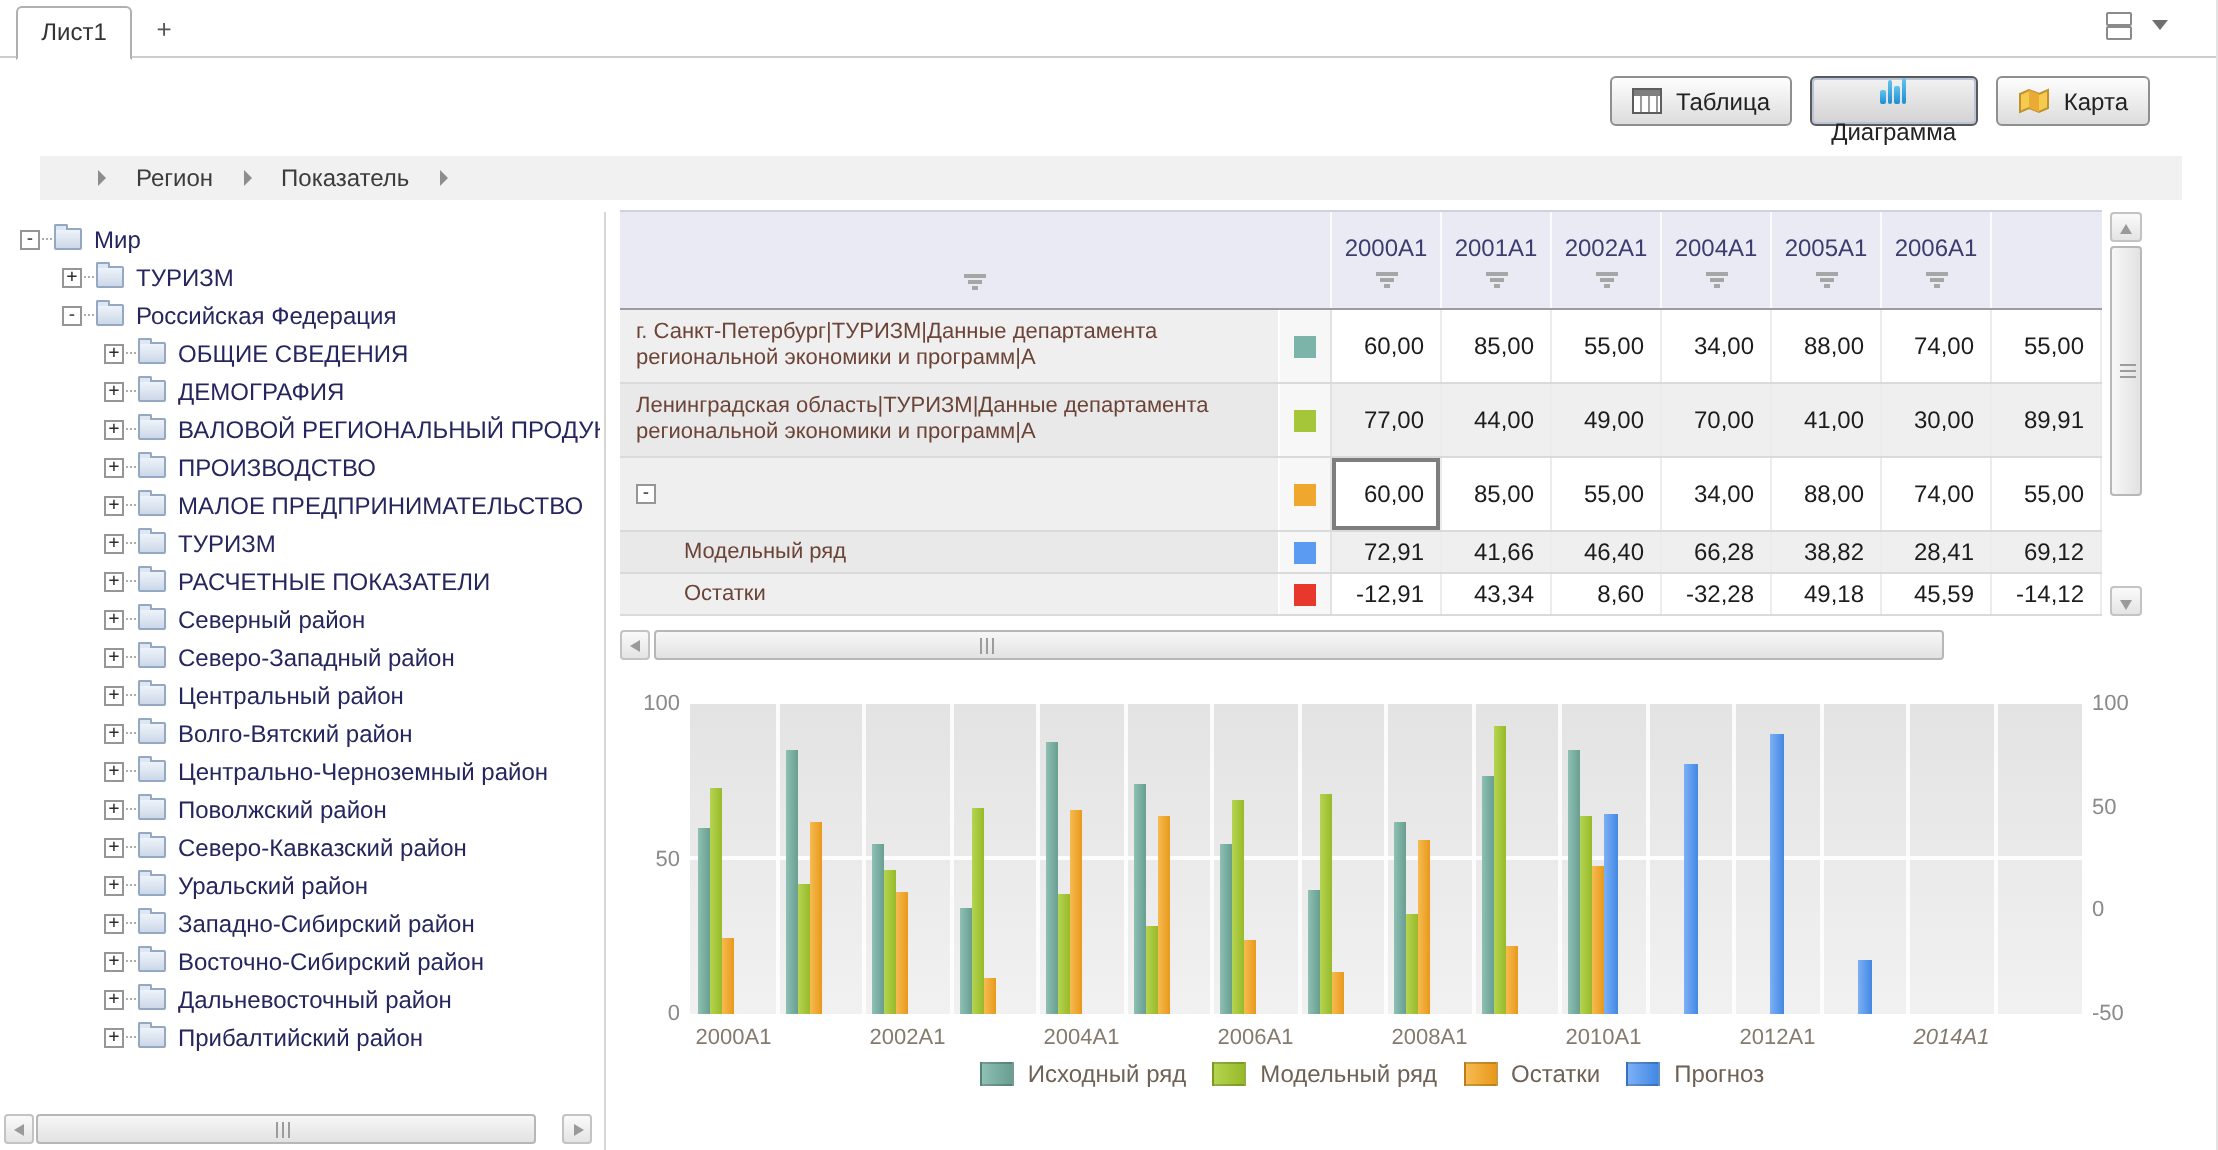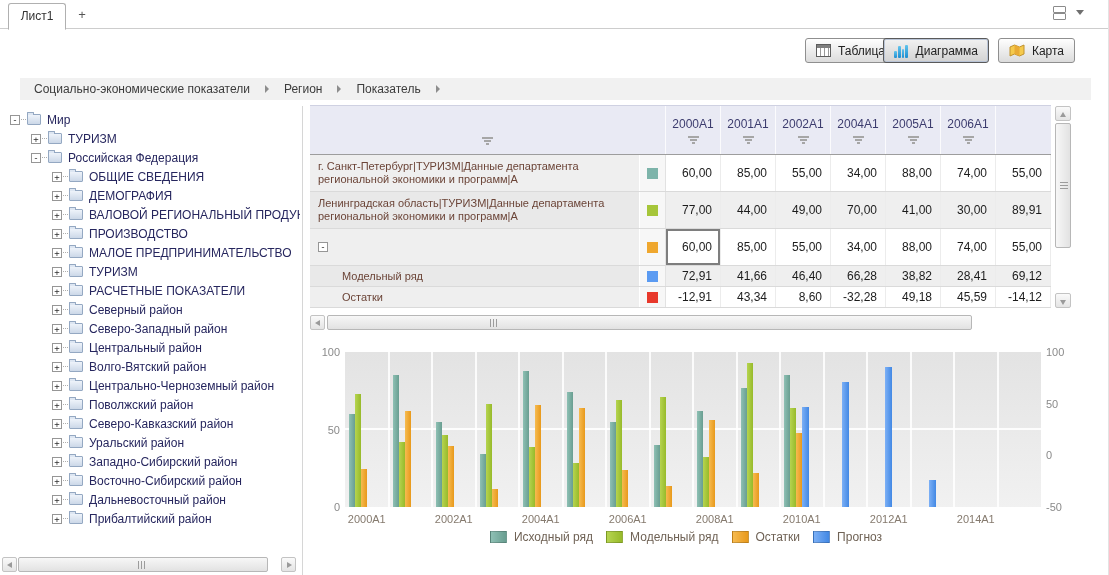--- a/index.html
+++ b/index.html
@@ -17,21 +17,21 @@
   .tab-plus { position:absolute; left:72px; top:5px; width:20px; height:20px; text-align:center; line-height:20px; color:#555; font-size:13px; cursor:default; }
   .print-group { position:absolute; right:24px; top:6px; display:flex; align-items:center; gap:10px; }
   .printer-icon { width:15px; height:13px; position:relative; }
   .printer-icon::before { content:""; position:absolute; left:2px; top:0; width:11px; height:5px; border:1px solid #8b8b8b; border-radius:1px; }
   .printer-icon::after  { content:""; position:absolute; left:2px; top:7px; width:11px; height:5px; border:1px solid #8b8b8b; border-radius:1px; }
   .caret-down { width:0; height:0; border-left:4px solid transparent; border-right:4px solid transparent; border-top:5px solid #6f6f6f; }
   
   .btn { position:absolute; top:38px; height:25px; display:flex; align-items:center; gap:7px; padding:0 10px;
          border:1px solid #8f8f8f; border-radius:3px; background:linear-gradient(#fefefe,#dcdcdc);
          font-size:12px; color:#222; cursor:default; }
-  .btn.active { border:1px solid #5a5a5a; background:linear-gradient(#f2f2f2,#d2d2d2); box-shadow:inset 0 0 0 1px #b9c4d6; }
+  .btn.active { border:1px solid #5a5a5a; background:linear-gradient(#f2f2f2,#d2d2d2); box-shadow:inset 0 0 0 1px #b9c4d6;flex-direction:column; }
   .icon-table { width:15px; height:13px; border:1px solid #5d5d5d; background:
       linear-gradient(#7f7f7f,#7f7f7f) no-repeat 0 0/15px 3px,
       repeating-linear-gradient(90deg,#fff 0 3px,#9a9a9a 3px 4px),
       repeating-linear-gradient(#fff 0 3px,#9a9a9a 3px 4px); }
   .icon-chart { width:15px; height:14px; display:flex; align-items:flex-end; gap:1px; justify-content:center; }
   .icon-chart i { display:block; width:2.6px; background:linear-gradient(#62c4ec,#1d8ed2); border-radius:1px; }
   .icon-map { width:16px; height:13px; }
   
   .breadcrumb { position:absolute; left:20px; right:17px; top:78px; height:22px; background:#f1f1f1;
                 display:flex; align-items:center; padding-left:14px; color:#3c3c3c; }
@@ -131,21 +131,20 @@
   </div>
   <div class="btn" style="right:33px;">
     <svg class="icon-map" viewBox="0 0 16 13">
       <polygon points="1,3 5.5,1 10.5,3 15,1 15,10 10.5,12 5.5,10 1,12" fill="#f5ca4d" stroke="#c0922f" stroke-width="1"></polygon>
       <polygon points="5.5,1 10.5,3 10.5,12 5.5,10" fill="#e9ab35"></polygon>
     </svg>
     <span>Карта</span>
   </div>
 
   <div class="breadcrumb" id="breadcrumb">
-      <div class="crumb">Социально-экономические показатели</div>
       <div class="crumb-sep"></div>
       <div class="crumb">Регион</div>
       <div class="crumb-sep"></div>
       <div class="crumb">Показатель</div>
       <div class="crumb-sep"></div>
     </div>
 
   <div class="tree-panel">
     <div class="tree" id="tree">
         <div class="tree-row" style="padding-left: 10px;">
@@ -503,16 +502,16 @@
       <div class="ylab right" style="top: 61.6667px;">50</div>
       <div class="ylab right" style="top: 113.333px;">0</div>
       <div class="ylab right" style="top: 165px;">-50</div>
       <div class="xlab" style="left: 31.75px;">2000A1</div>
       <div class="xlab" style="left: 118.75px;">2002A1</div>
       <div class="xlab" style="left: 205.75px;">2004A1</div>
       <div class="xlab" style="left: 292.75px;">2006A1</div>
       <div class="xlab" style="left: 379.75px;">2008A1</div>
       <div class="xlab" style="left: 466.75px;">2010A1</div>
       <div class="xlab" style="left: 553.75px;">2012A1</div>
-      <div class="xlab" style="left: 640.75px;">2014A1</div>
+      <div class="xlab" style="left: 640.75px; font-style: italic;">2014A1</div>
     </div>
 
 </div>
 
 </body></html>

